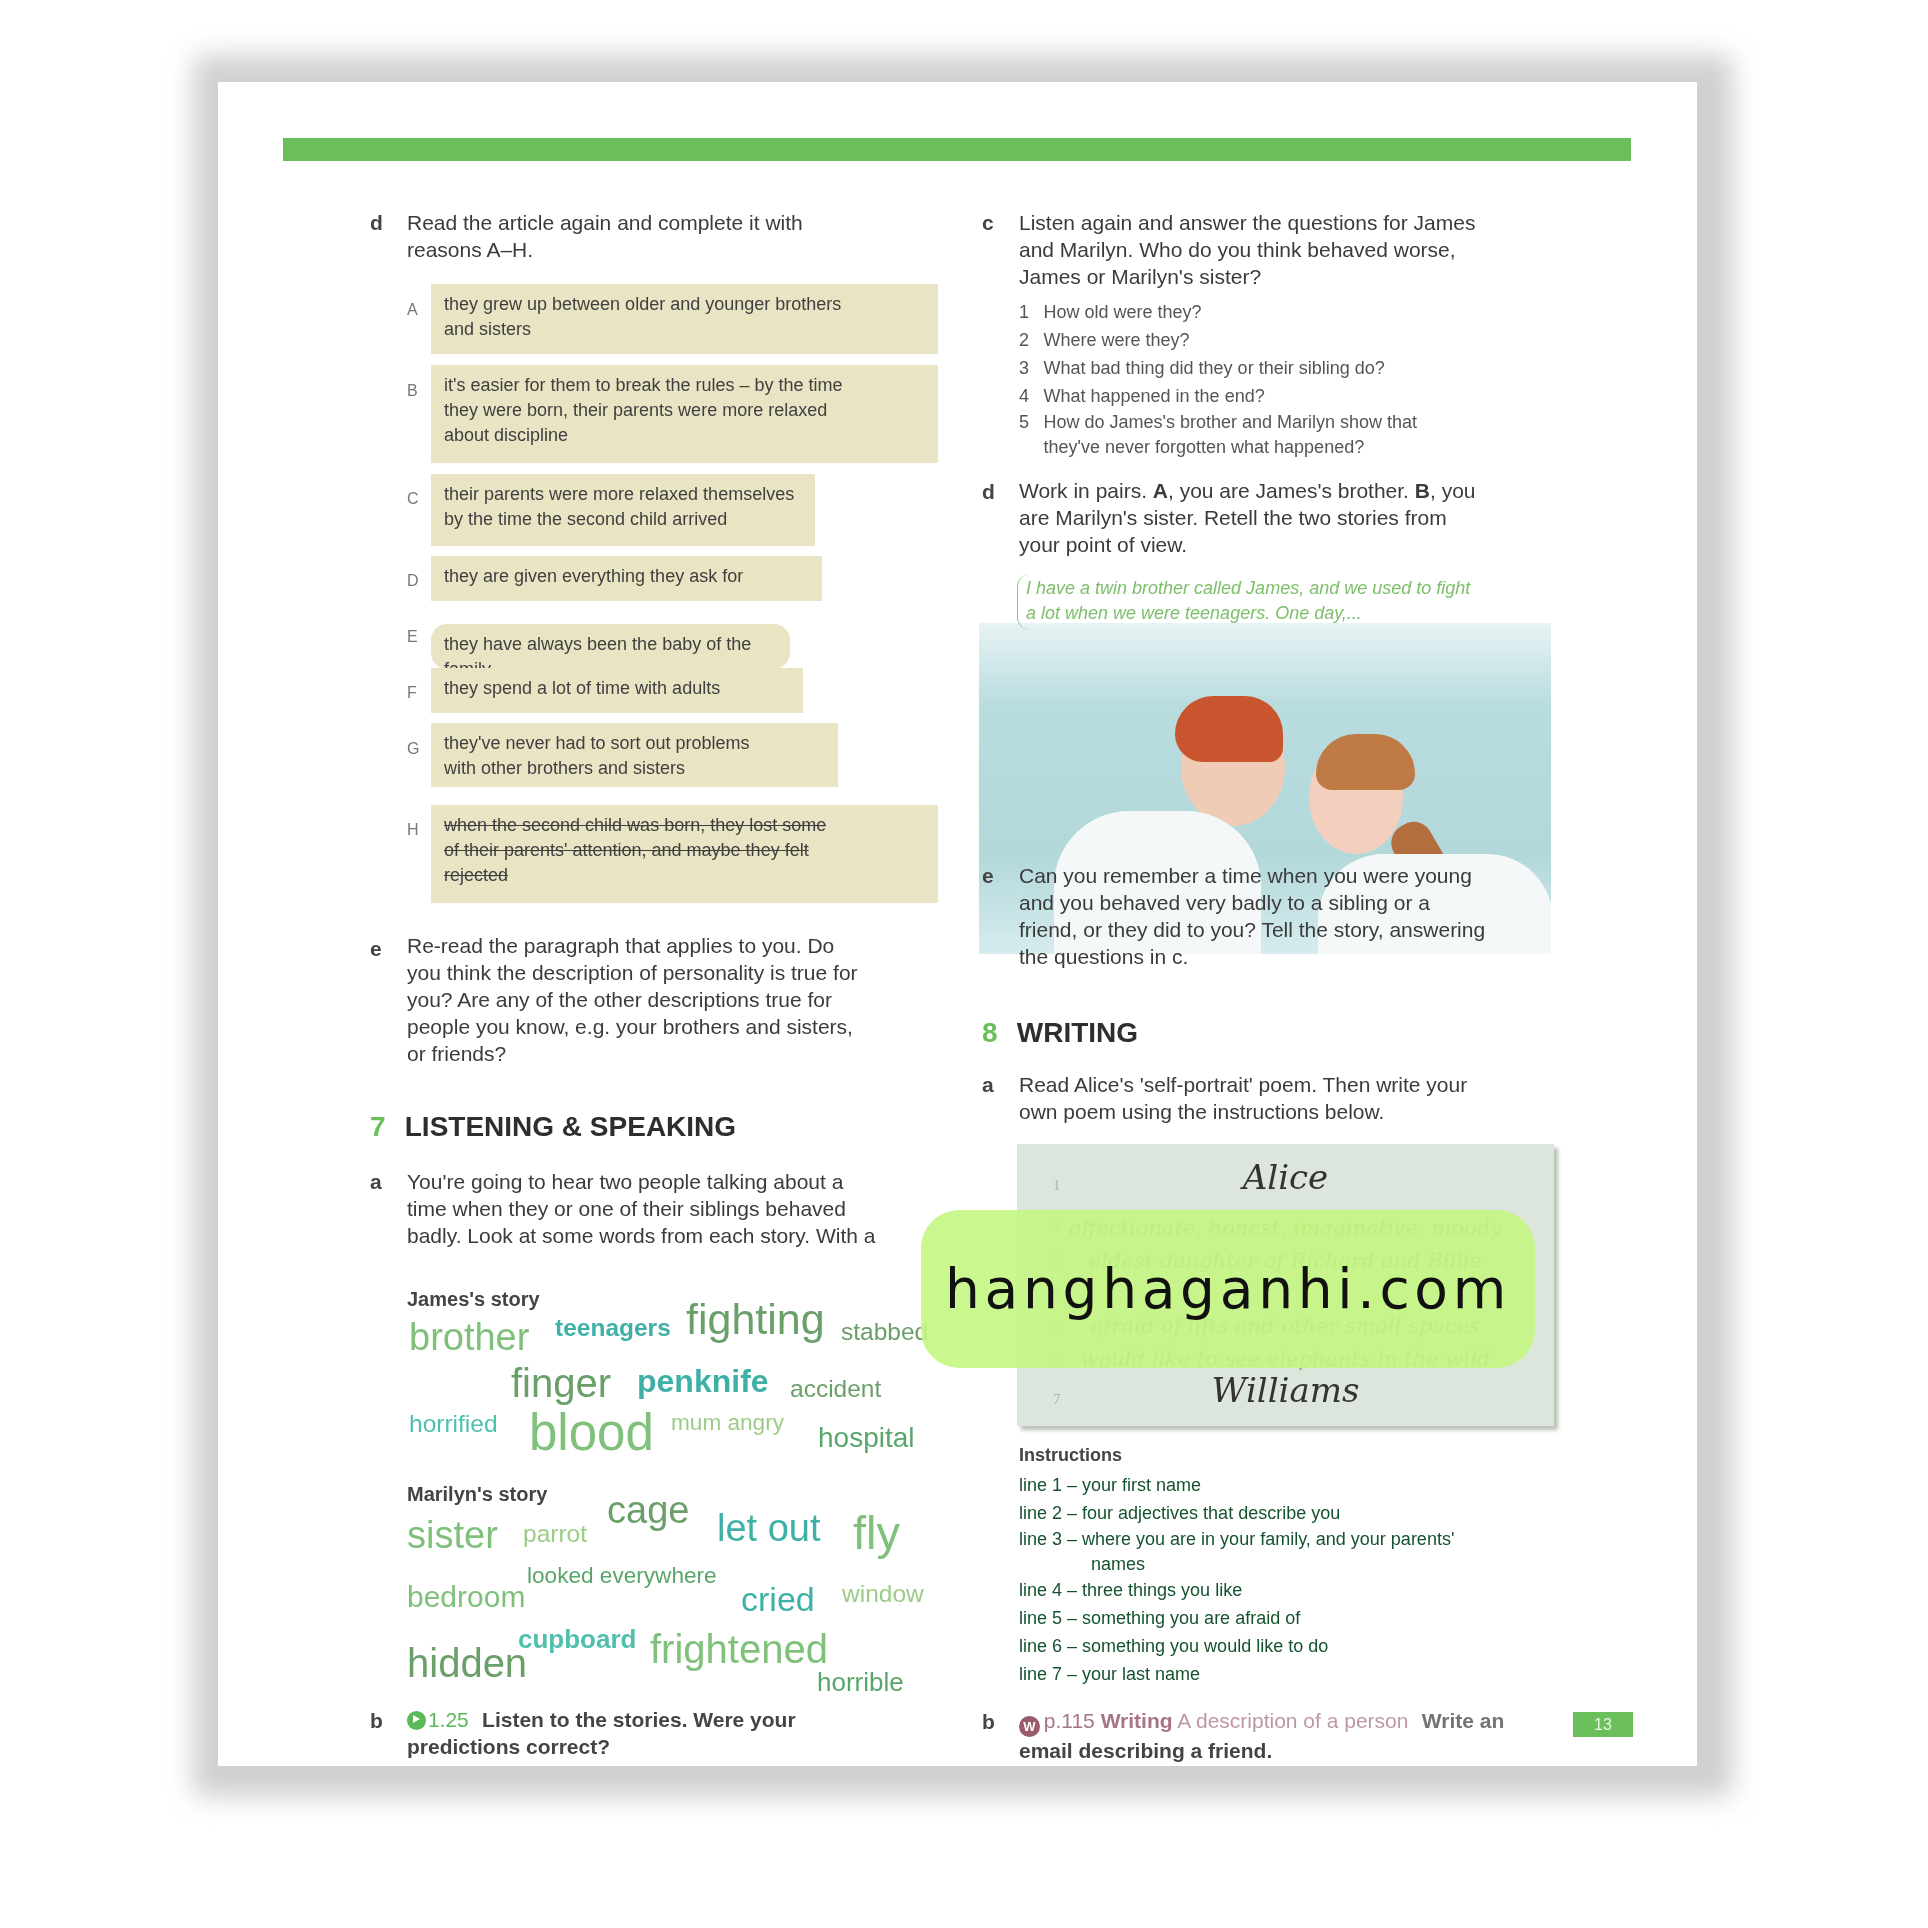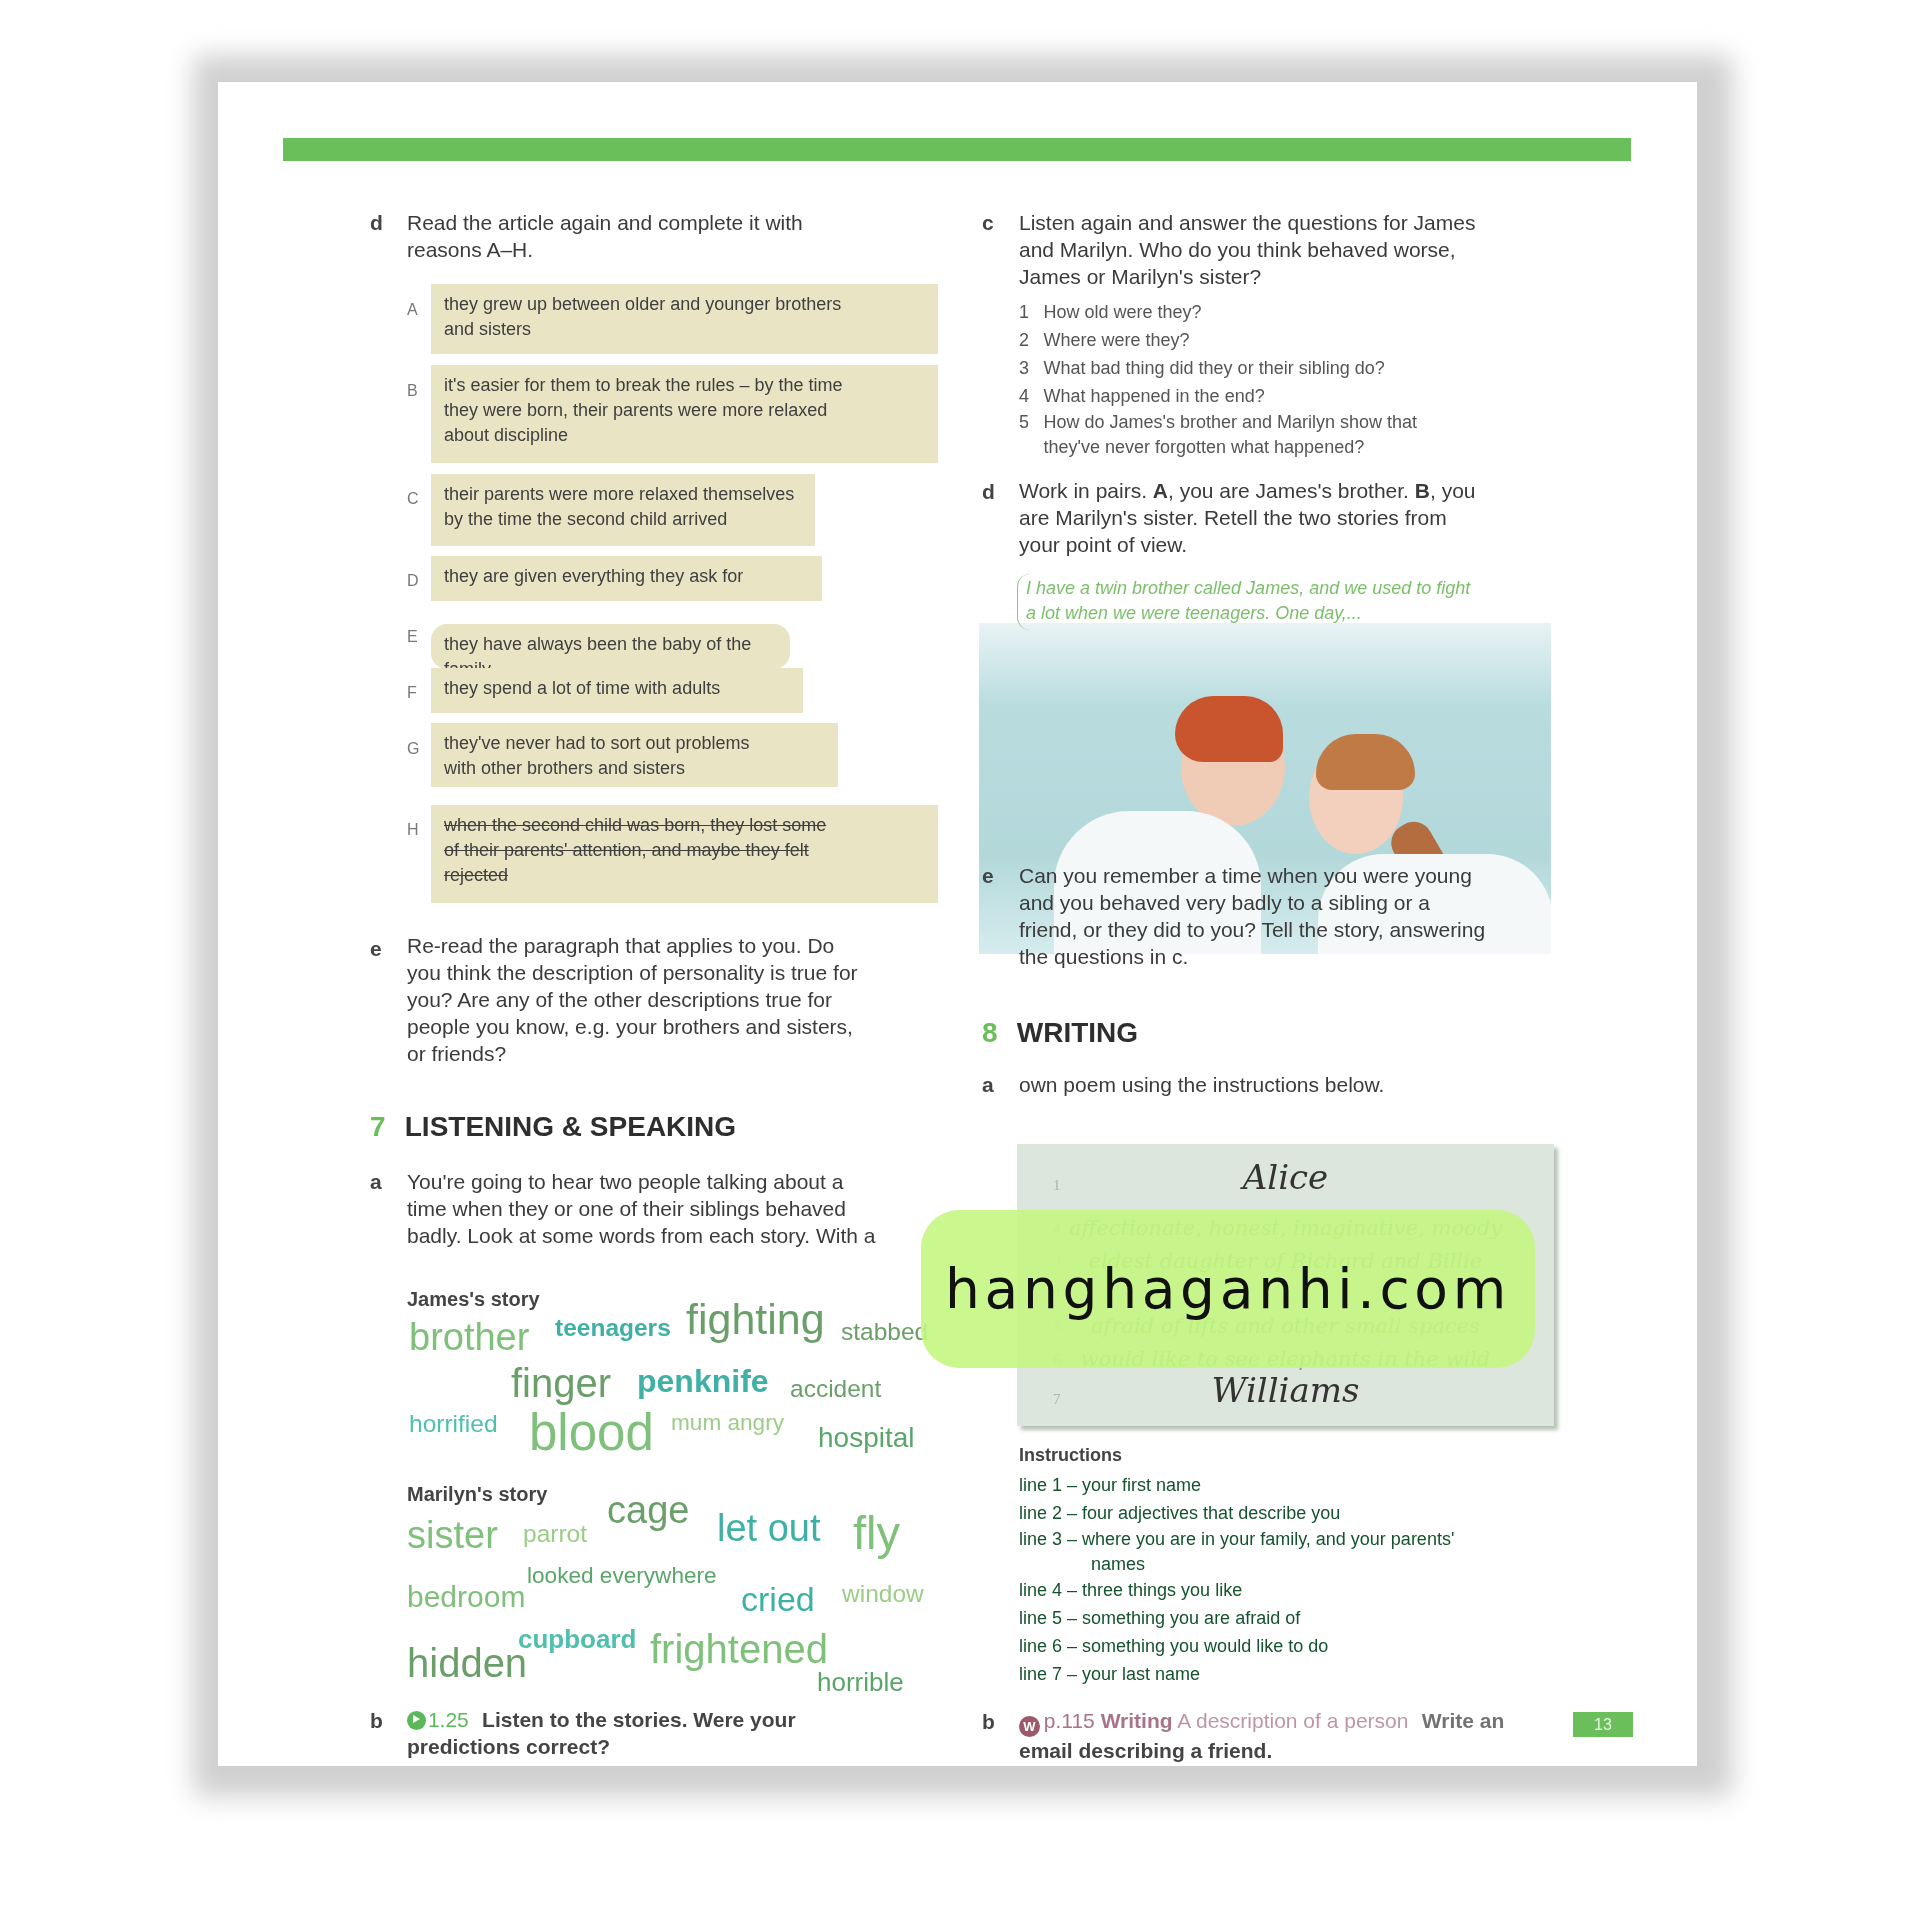--- a/index.html
+++ b/index.html
@@ -202,20 +202,21 @@
   <div>friend, or they did to you? Tell the story, answering</div>
   <div>the questions in c.</div>
 </div>
 
 <div class="abs" style="left:982px;top:1017px;">
   <span class="section-num">8</span>
   <span class="section-title" style="margin-left:15px;">WRITING</span>
 </div>
 <div class="letter" style="left:982px;top:1073px;">a</div>
 <div class="para" style="left:1019px;top:1071px;width:556px;">
+  <div>Read Alice's 'self-portrait' poem. Then write your</div>
   <div>own poem using the instructions below.</div>
 </div>
 
 <div class="poem">
   <div class="poem-num" style="top:33px;">1</div>
   <div class="poem-line poem-name" style="top:13px;">Alice</div>
   <div class="poem-num" style="top:75px;">2</div>
   <div class="poem-line" style="top:72px;">affectionate, honest, imaginative, moody</div>
   <div class="poem-num" style="top:108px;">3</div>
   <div class="poem-line" style="top:105px;">eldest daughter of Richard and Billie</div>

